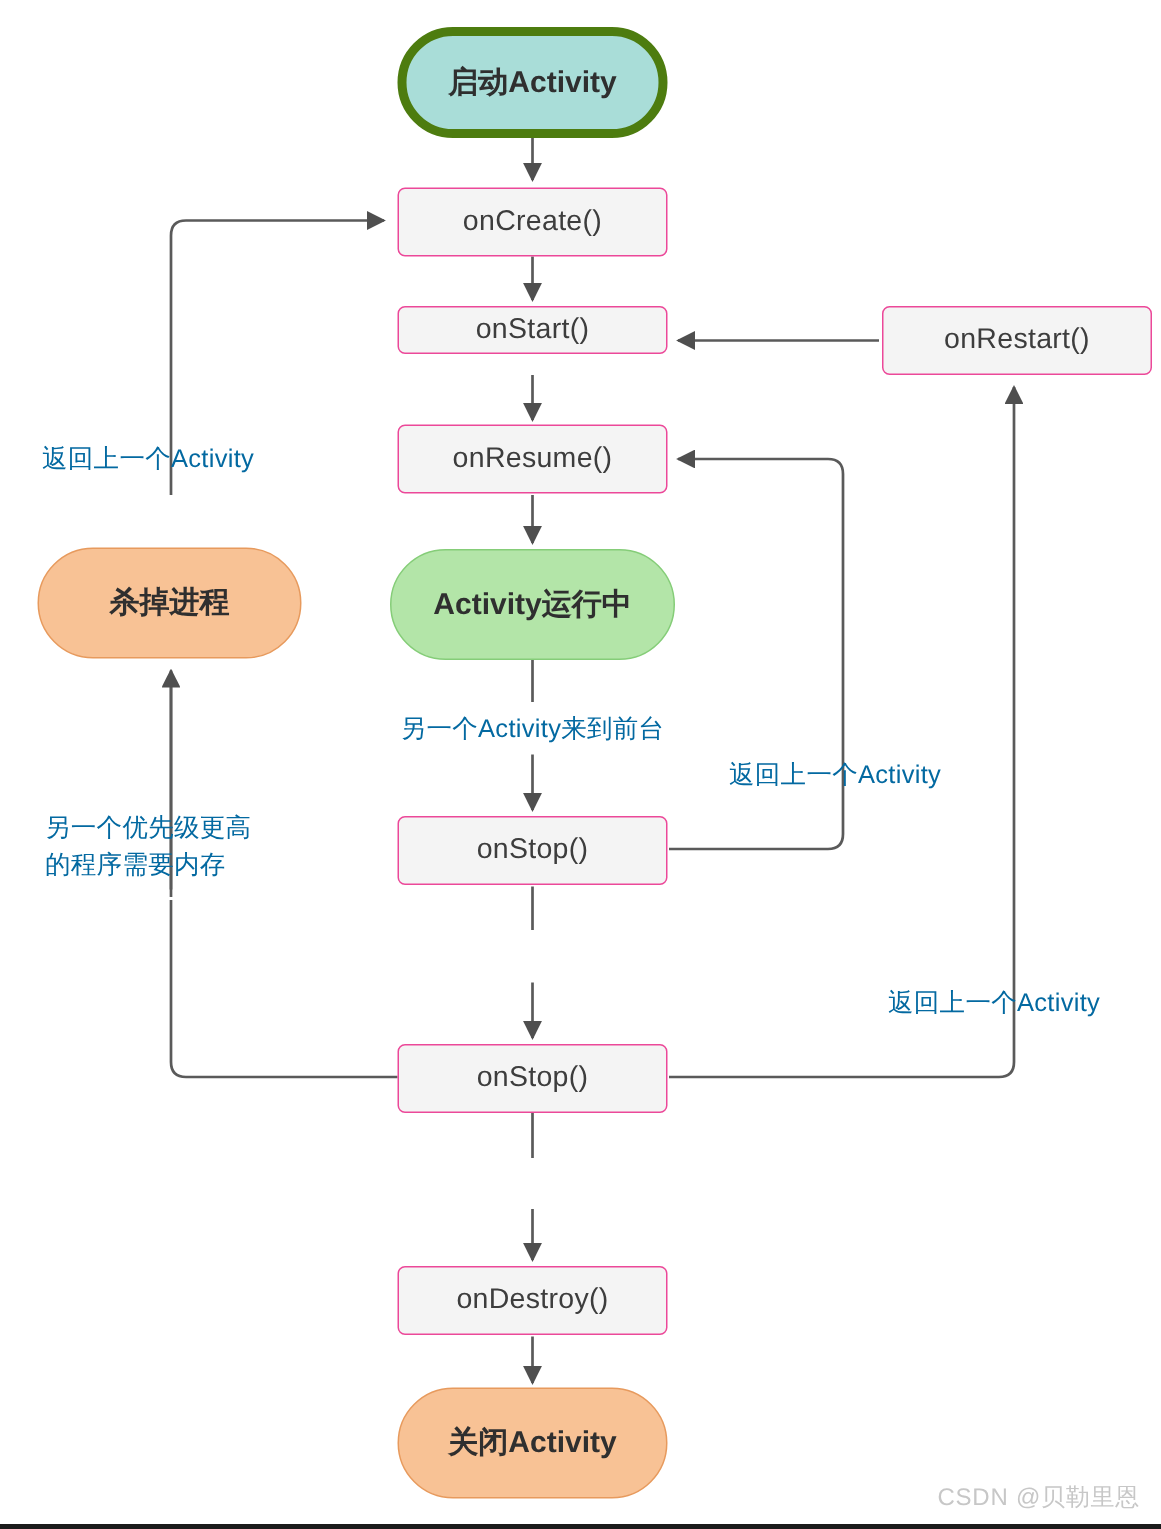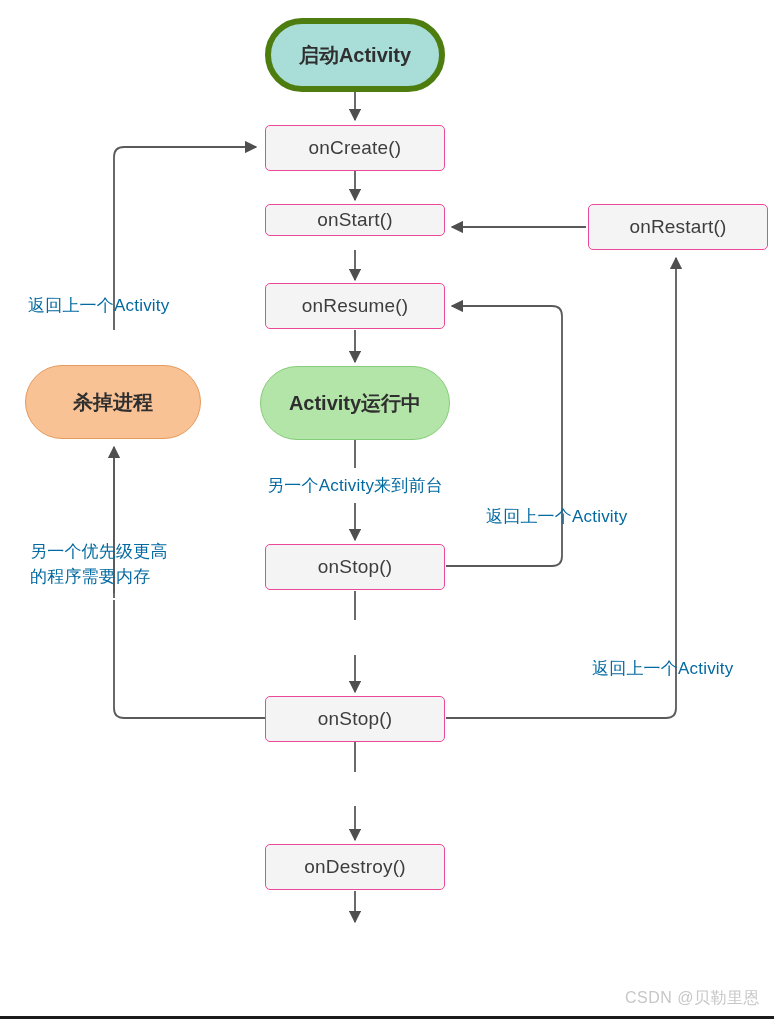--- a/index.html
+++ b/index.html
@@ -172,20 +172,23 @@
   </div>
 
   <div class="node process" style="left:588px; top:204px; width:180px; height:46px;">
     <span>onRestart()</span>
   </div>
 
   <div class="node terminal kill-node" style="left:25px; top:365px; width:176px; height:74px;">
     <span>杀掉进程</span>
   </div>
 
+  <div class="node terminal close-node" style="left:265px; top:925px; width:180px; height:74px;">
+    <span>关闭Activity</span>
+  </div>
 
   <div class="edge-label left" style="left:28px; top:294px; width:200px;">返回上一个Activity</div>
 
   <div class="edge-label center" style="left:235px; top:474px; width:240px;">另一个Activity来到前台</div>
 
   <div class="edge-label left" style="left:30px; top:540px; width:200px;">另一个优先级更高
 的程序需要内存</div>
 
   <div class="edge-label left" style="left:486px; top:505px; width:230px;">返回上一个Activity</div>
 

